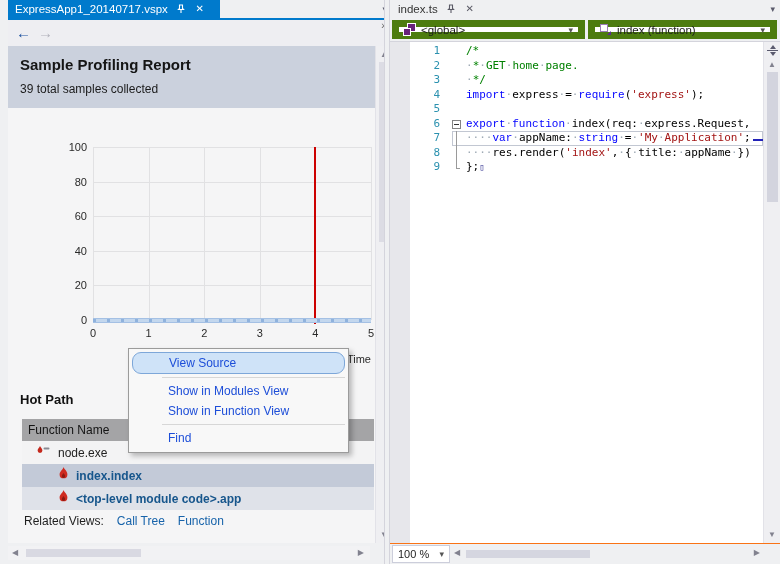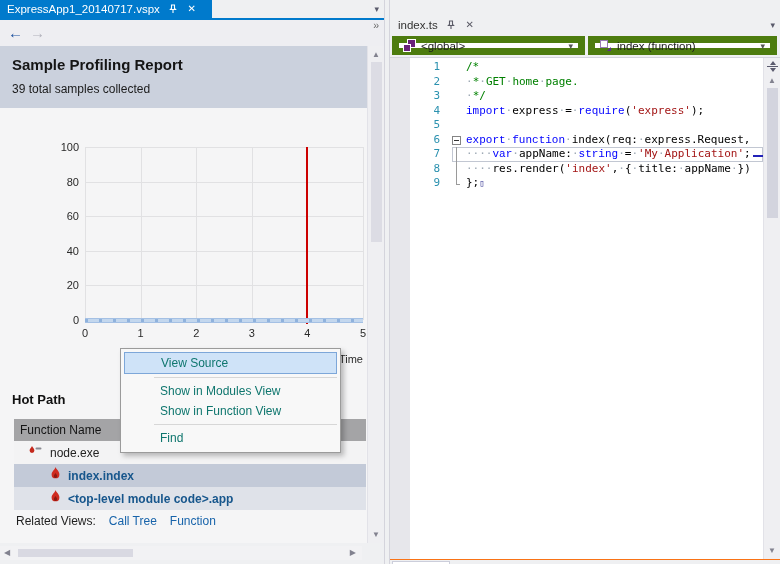--- a/index.html
+++ b/index.html
@@ -1,20 +1,20 @@
 <!DOCTYPE html>
 <html><head>
 <meta charset="utf-8">
 <style>
   * { margin:0; padding:0; box-sizing:border-box; }
   body { font-family:"Liberation Sans", sans-serif; background:#eff0f2; }
   .window { position:relative; width:780px; height:564px; background:#eff0f2; overflow:hidden; font-size:12px; color:#1e1e1e; }
 
   
-  .left { position:absolute; left:0; top:0; width:384px; height:480px; background:#f5f5f6; }
+  .left { position:absolute; left:8px; top:0; width:384px; height:480px; background:#f5f5f6; }
   .tabbar { position:absolute; left:0; top:0; width:100%; height:18px; background:#eff0f2; }
   .tab-active { position:absolute; left:0; top:0; width:212px; height:18px; background:#007acc; color:#fff; display:flex; align-items:center; gap:7px; padding:0 7px; font-size:11.5px; }
   .blue-strip { position:absolute; left:0; top:18px; width:384px; height:2px; background:#007acc; }
   .icon-btn { display:inline-flex; align-items:center; justify-content:center; width:12px; height:12px; font-size:10px; line-height:1; cursor:default; }
   .chev-right { position:absolute; right:5px; top:4px; font-size:9px; color:#5a5a6b; }
   .toolbar { position:absolute; left:0; top:20px; width:384px; height:26px; background:#eeeef2; }
   .nav-arrow { position:absolute; top:4px; font-size:15px; font-weight:bold; }
   .overflow-btn { position:absolute; right:6px; top:0px; font-size:10px; color:#666; letter-spacing:-1px; }
   .report-header { position:absolute; left:0; top:46px; width:367px; height:62px; background:#cbd1dd; padding:10px 12px; }
   .report-title { font-size:15px; font-weight:bold; color:#151515; }
@@ -44,29 +44,29 @@
   
   .vscroll-left { position:absolute; left:367px; top:46px; width:17px; height:497px; background:#efeff2; border-left:1px solid #e2e2e8; }
   .vscroll-left .thumb { position:absolute; left:3px; top:16px; width:11px; height:180px; background:#dcdce4; }
   .scroll-arrow { position:absolute; color:#82828f; font-size:8px; width:100%; text-align:center; }
   .hscroll-left { position:absolute; left:0; top:546px; width:362px; height:14px; background:#f2f2f4; }
   .hscroll-left .thumb { position:absolute; left:18px; top:3px; width:115px; height:8px; background:#d9d9e2; }
   .h-arrow { position:absolute; top:2px; color:#82828f; font-size:8px; }
 
   
   .context-menu { position:absolute; left:120px; top:348px; width:221px; background:#f8f8f8; border:1px solid #9b9b9b; box-shadow:3px 3px 5px rgba(0,0,0,0.25); padding:3px 0 4px; z-index:50; }
-  .menu-item { height:20px; line-height:20px; padding-left:39px; color:#0f766e; font-size:12px; }
+  .menu-item { height:20px; line-height:20px; padding-left:39px; color:#1d4ed8; font-size:12px;border-radius:9px; }
   .menu-item.highlighted { background:#cfe3f8; border:1px solid #7da7d9; margin:0 3px 2px; height:22px; line-height:20px; padding-left:36px; }
   .menu-sep { border-top:1px solid #d7d7d7; margin:3px 3px 3px 33px; }
 
   
   .divider { position:absolute; left:384px; top:0; width:6px; height:564px; background:#eff0f2; border-left:1px solid #d4d4dc; border-right:1px solid #d4d4dc; }
 
   
-  .right { position:absolute; left:390px; top:16px; width:390px; height:416px; background:#d946ef; }
+  .right { position:absolute; left:390px; top:0; width:390px; height:416px; background:#d946ef; }
   .tabbar2 { position:absolute; left:0; top:0; width:390px; height:18px; background:#eff0f2; }
   .tab-inactive { position:absolute; left:0; top:0; height:18px; display:flex; align-items:center; gap:7px; padding:0 8px; color:#333; font-size:11.5px; }
   .tab-inactive .icon-btn { color:#5a5a66; }
   .navbar { position:absolute; left:0; top:18px; width:390px; height:24px; background:#eff0f2; border-bottom:1px solid #d4d4dc; }
   .combo { position:absolute; top:2px; height:19px; background:#fff; border:7px solid #4d7c0f; display:flex; align-items:center; gap:6px; padding:0 5px; font-size:11.5px; color:#1e1e1e; }
   .combo .chev { margin-left:auto; font-size:9px; color:#555; }
   .ns-icon { position:relative; width:11px; height:11px; flex:0 0 auto; }
   .ns-icon i { position:absolute; background:#68217a; box-shadow:0 0 0 1px #fff; }
   .method-icon { position:relative; width:11px; height:11px; flex:0 0 auto; }
   .method-icon .cube { position:absolute; left:0; top:0; width:8px; height:8px; border:1.5px solid #9b7bb8; background:#fff; }

